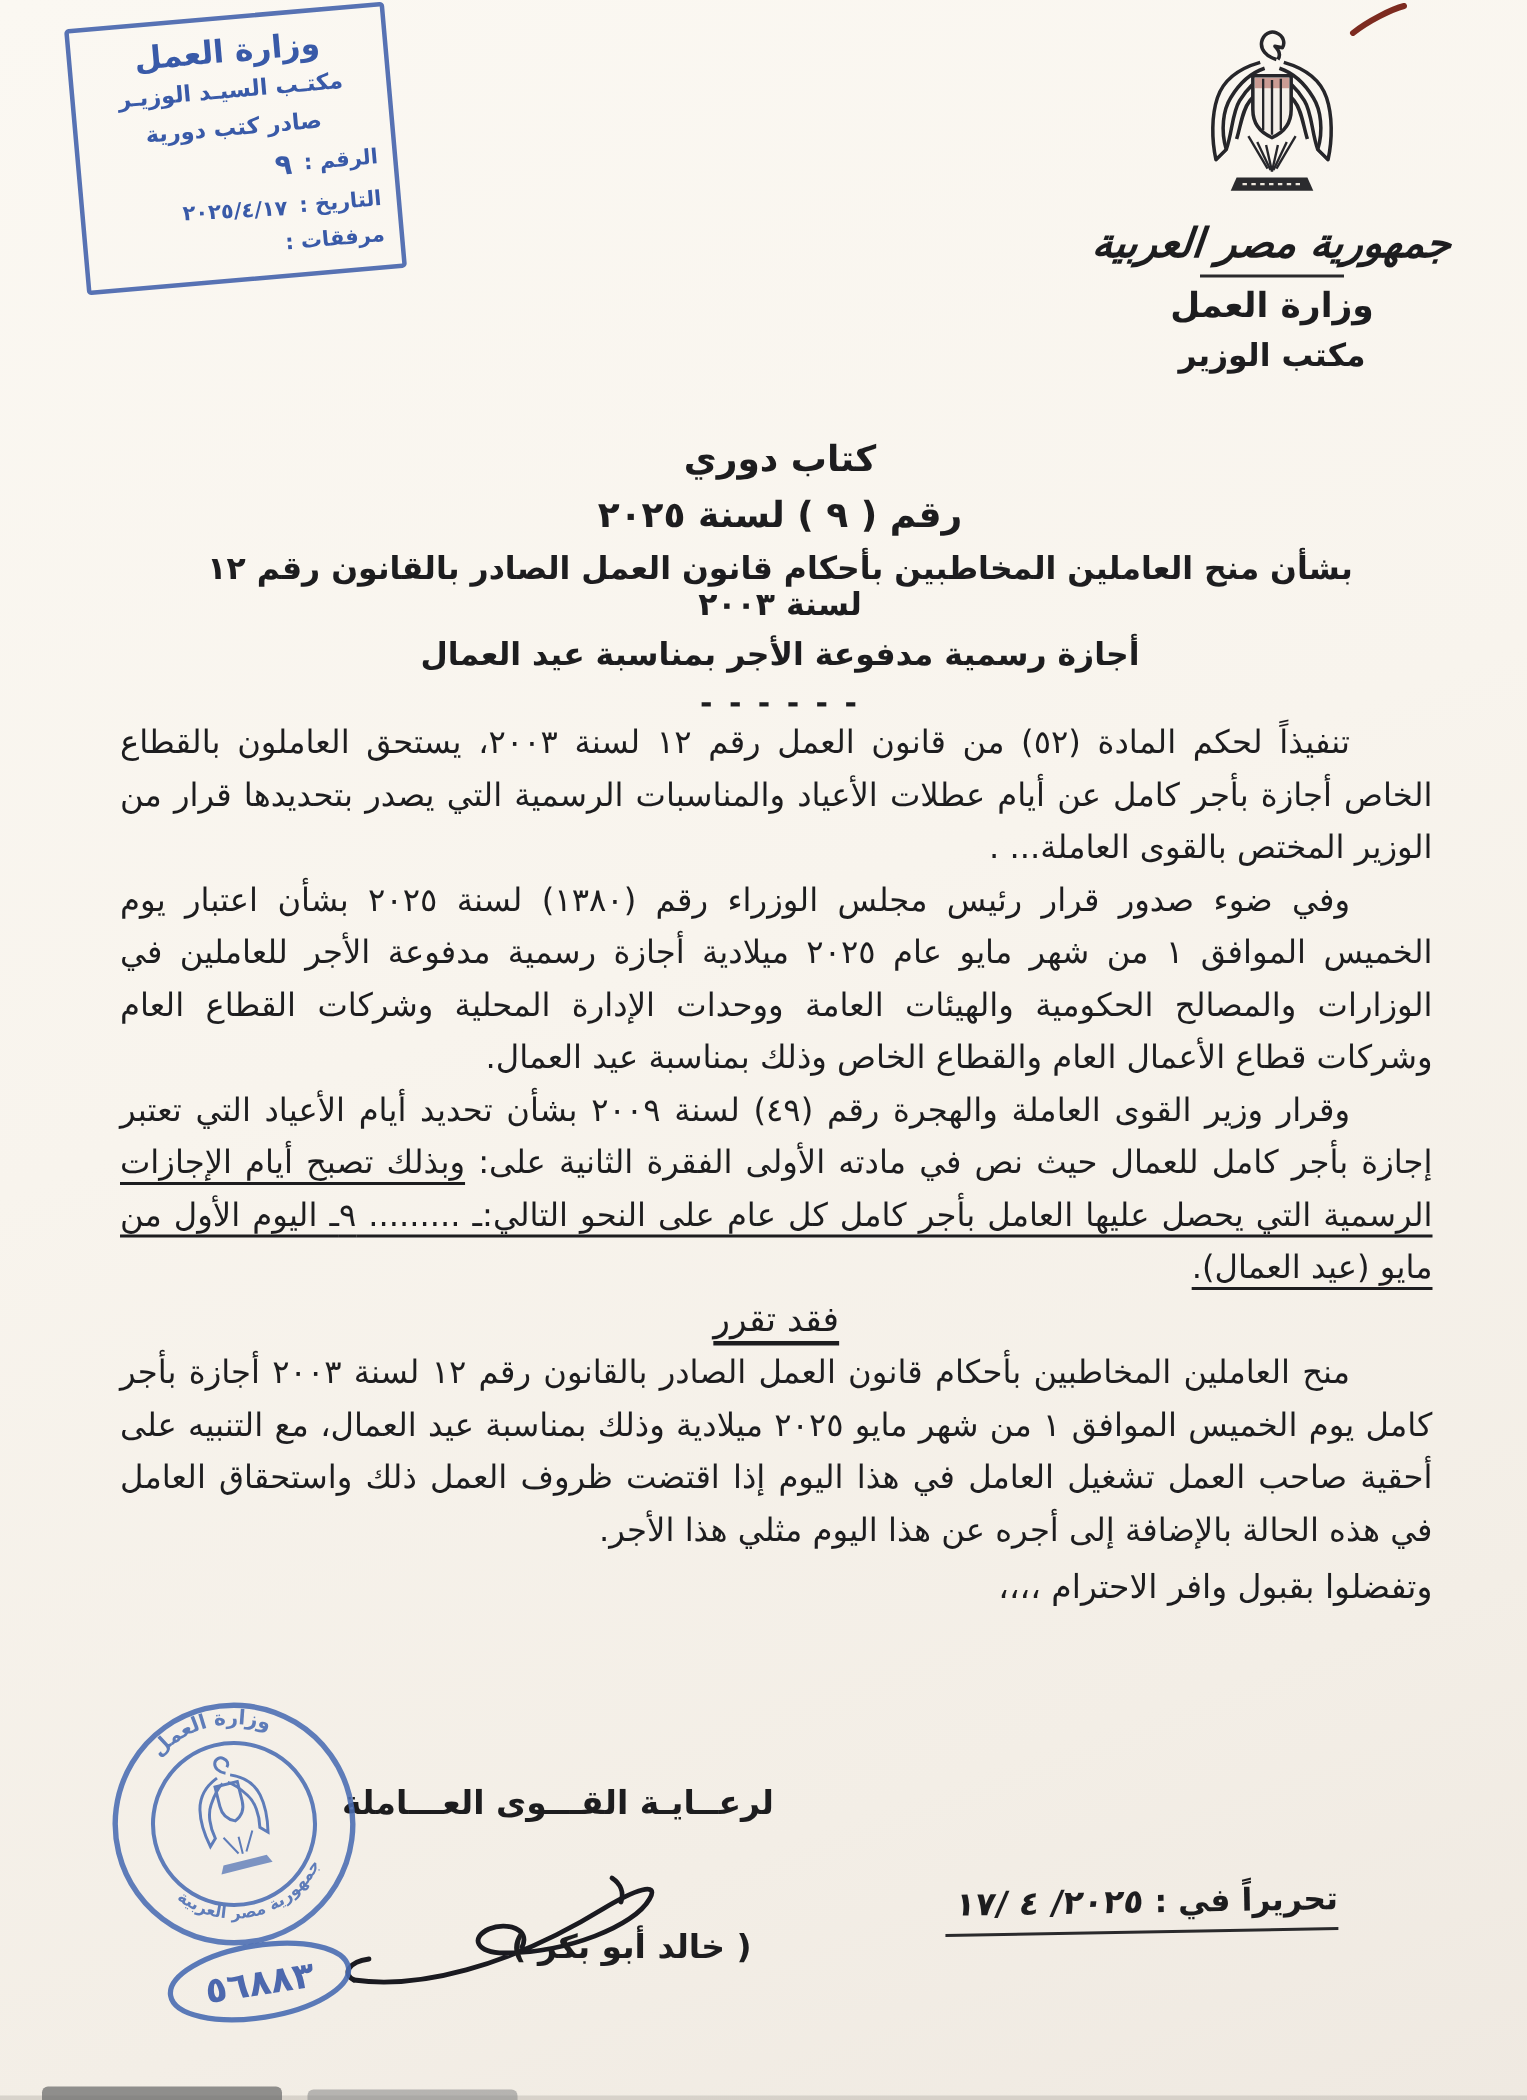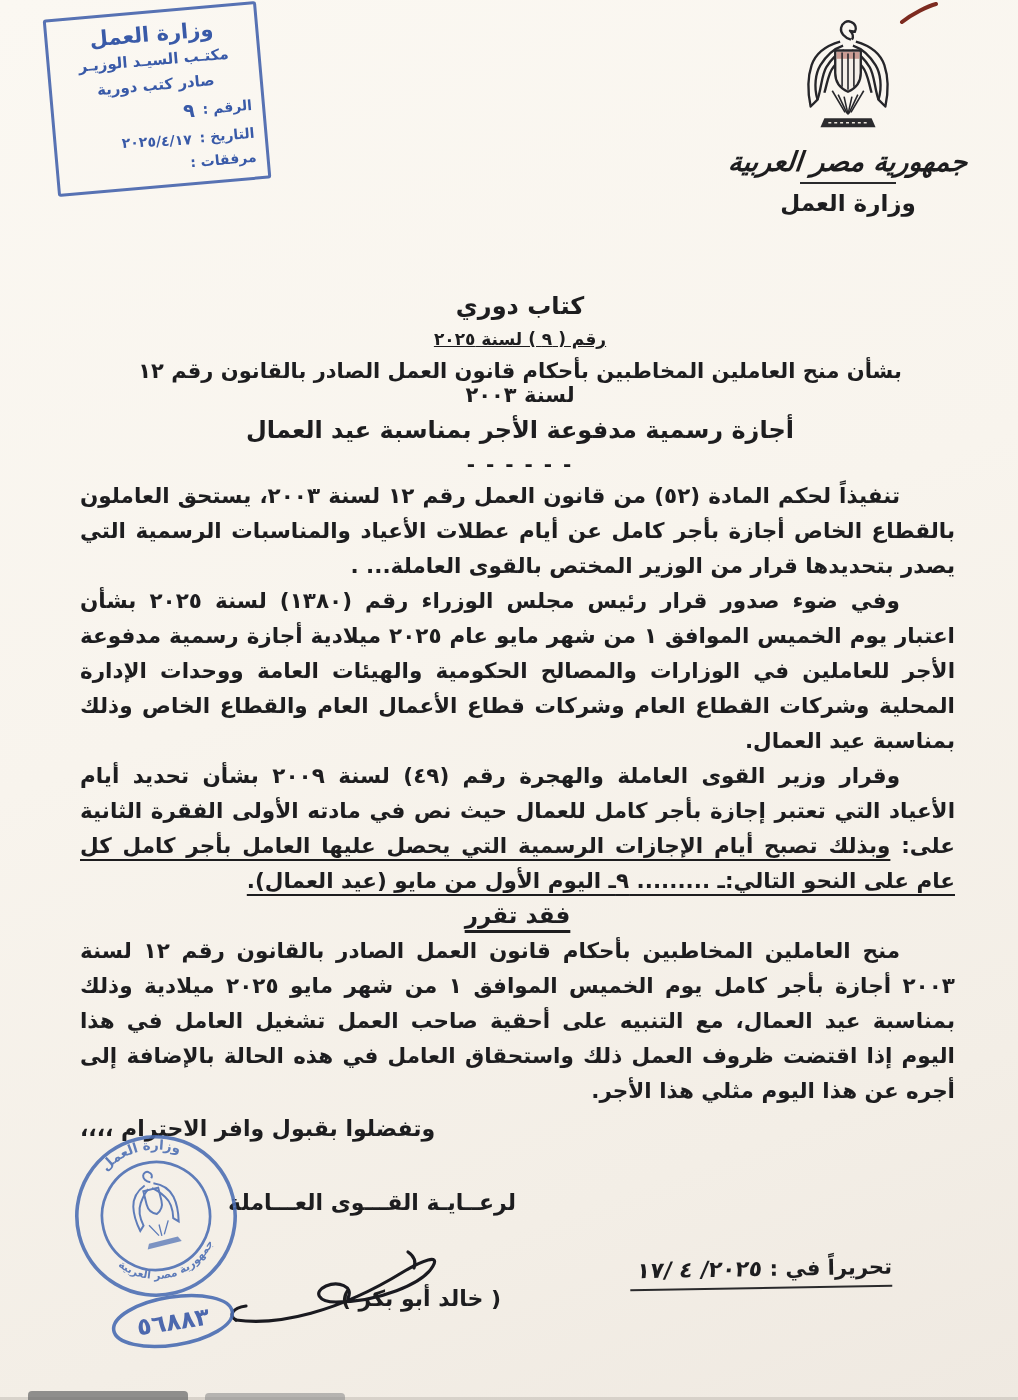--- a/index.html
+++ b/index.html
@@ -42,38 +42,38 @@
     font-style:italic;font-weight:bold;font-size:27px;
     margin-top:10px;transform:skewX(-6deg);
     white-space:nowrap;
   }
   .republic-rule{width:96px;height:2px;background:#2a2a2c;margin:5px auto 6px auto;}
   .ministry{font-size:23px;font-weight:bold;letter-spacing:1px;margin-top:4px;}
   .office{font-size:21px;font-weight:bold;letter-spacing:2px;margin-top:8px;}
   
   .title-block{position:absolute;left:130px;top:292px;width:780px;text-align:center;font-weight:bold;}
   .title-block .t1{font-size:24px;}
-  .title-block .t2{font-size:17px;margin-top:9px;text-decoration:underline;}
+  .title-block .t2{font-size:24px;margin-top:9px;}
   .title-block .t3{font-size:21px;margin-top:10px;}
-  .title-block .t4{font-size:24px;margin-top:9px;}
+  .title-block .t4{font-size:21px;margin-top:9px;}
   .title-block .tdiv{font-size:20px;letter-spacing:2px;margin-top:8px;font-weight:bold;}
   
   .body-text{
     position:absolute;right:63px;left:80px;top:478px;
-    font-size:21.5px;line-height:35px;font-weight:bold;
+    font-size:21.5px;line-height:35px;font-weight:normal;
     text-align:justify;
   }
   .body-text p{margin:0;text-indent:55px;}
   .u{text-decoration:underline;text-decoration-thickness:2px;text-underline-offset:6px;}
   .decision{
     text-align:center;text-indent:0 !important;
     font-size:23px;letter-spacing:1px;
   }
   .decision span{text-decoration:underline;text-decoration-thickness:2.5px;text-underline-offset:7px;}
-  .closing{text-align:left;text-indent:0 !important;font-size:22px;margin-top:3px !important;}
+  .closing{text-align:right;text-indent:0 !important;font-size:22px;margin-top:3px !important;}
   
   .sig-block{position:absolute;left:228px;top:1183px;width:288px;text-align:center;font-weight:bold;}
   .sig-block .s1{font-size:22px;}
   .sig-block .s2{font-size:22px;margin-top:7px;letter-spacing:1px;}
   .sig-scribble{position:absolute;left:218px;top:1242px;}
   .sig-name{position:absolute;left:316px;top:1286px;width:210px;text-align:center;font-size:22px;font-weight:bold;}
   
   .date-line{
     position:absolute;left:630px;top:1256px;width:262px;
     font-size:21px;font-weight:bold;
@@ -142,20 +142,21 @@
       <path d="M47 33 L73 33 L73 56 C73 66 67 72 60 75 C53 72 47 66 47 56 Z" fill="#f4efe8" stroke="#26262a" stroke-width="2.4"></path>
       <rect x="48.5" y="34.5" width="23" height="7" fill="#a8584e" opacity="0.55"></rect>
       <path d="M54 35 L54 70 M60 36 L60 73 M66 35 L66 70" stroke="#26262a" stroke-width="1.6"></path>
 
       <path d="M36 102 L84 102 L88 111 L32 111 Z" fill="#2b2b2e"></path>
       <path d="M40 106.5 L80 106.5" stroke="#ece6dc" stroke-width="1.5" stroke-dasharray="3 3"></path>
     </svg>
     <div class="republic">جمهورية مصر العربية</div>
     <div class="republic-rule"></div>
     <div class="ministry">وزارة العمل</div>
+    <div class="office">مكتب الوزير</div>
   </div>
 
   <div class="title-block">
     <div class="t1">كتاب دوري</div>
     <div class="t2">رقم ( ٩ ) لسنة ٢٠٢٥</div>
     <div class="t3">بشأن منح العاملين المخاطبين بأحكام قانون العمل الصادر بالقانون رقم ١٢ لسنة ٢٠٠٣</div>
     <div class="t4">أجازة رسمية مدفوعة الأجر بمناسبة عيد العمال</div>
     <div class="tdiv">- - - - - -</div>
   </div>
 

